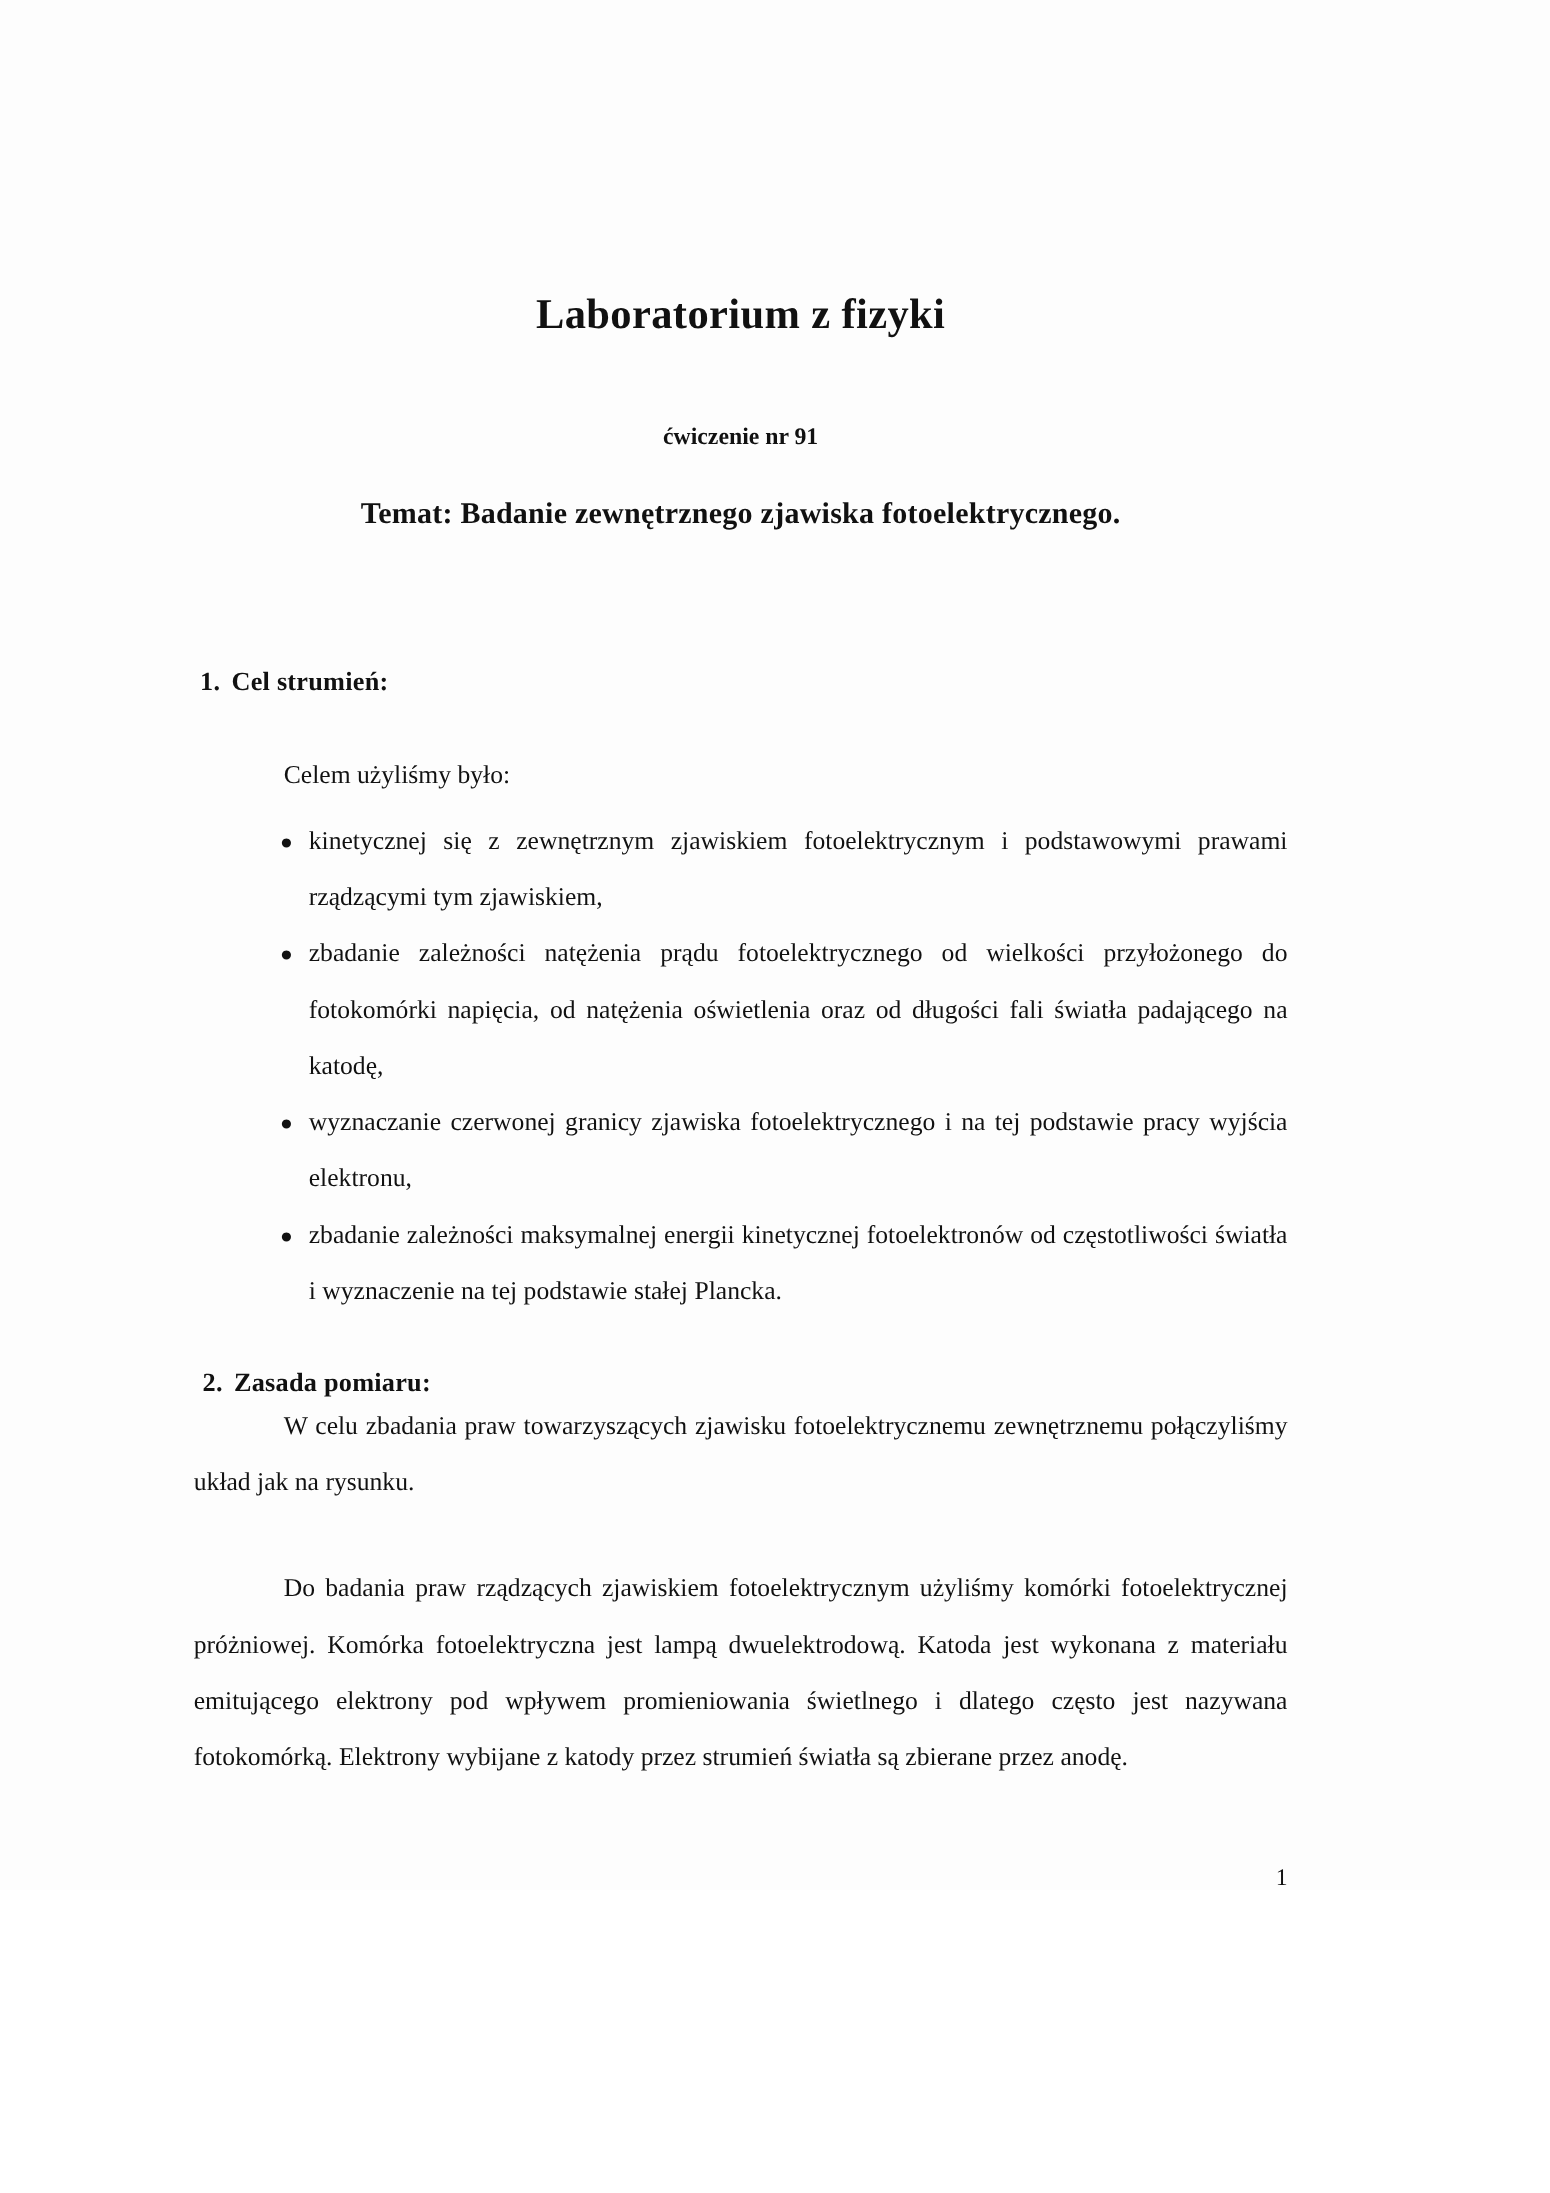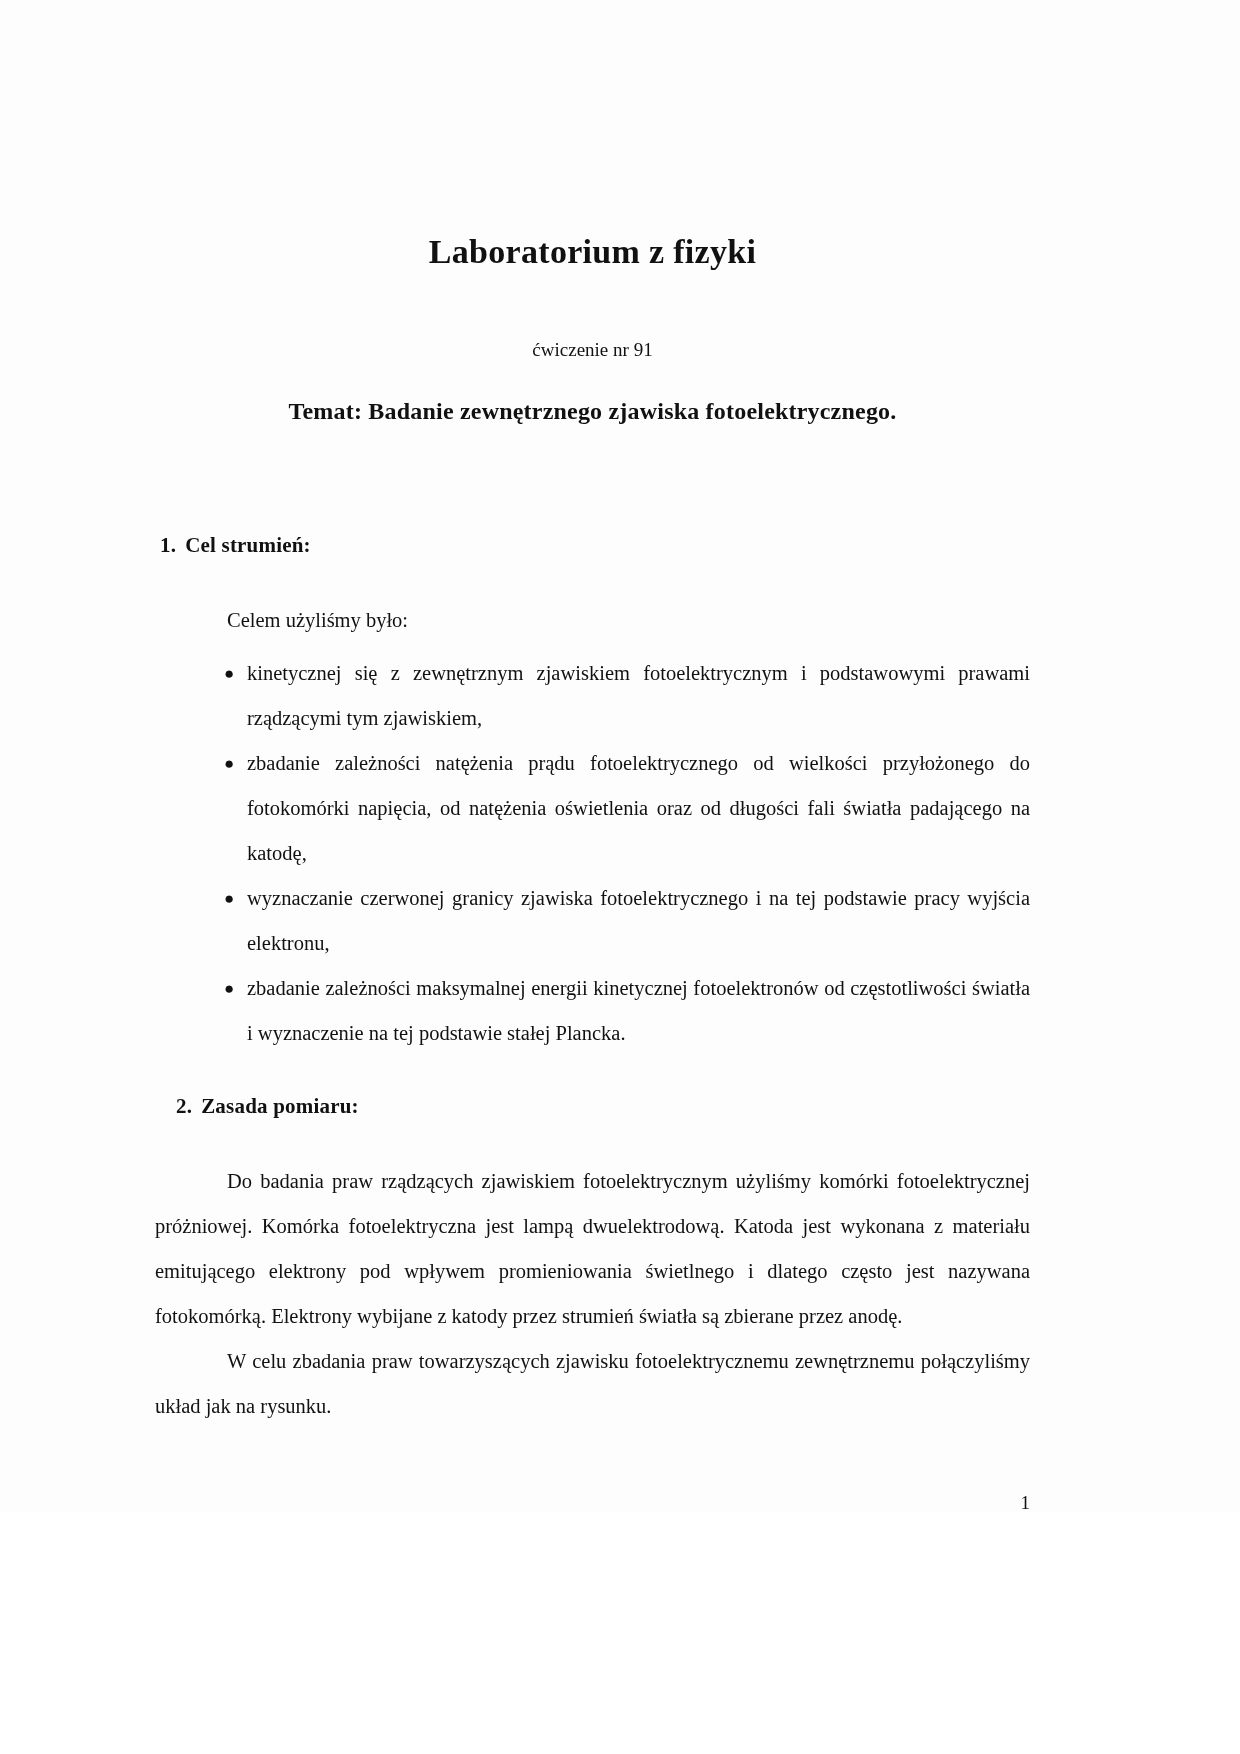--- a/index.html
+++ b/index.html
@@ -38,40 +38,40 @@
     font-size: 34px;
     font-weight: bold;
     letter-spacing: 0.3px;
     line-height: 1.15;
   }
   .exercise-no {
     margin: 0;
     padding-top: 68px;
     text-align: center;
     font-size: 19px;
-    font-weight: normal;
+    font-weight: bold;
   }
   .subject {
     margin: 16px;
     padding-top: 21px;
     text-align: center;
     font-size: 24px;
     font-weight: bold;
     letter-spacing: 0.2px;
   }
 
   
   .section-heading {
     margin: 0;
     font-size: 21px;
     font-weight: bold;
     letter-spacing: 0.2px;
   }
   .h-sec1 { padding-top: 92px; margin-left: 5px; }
-  .h-sec2 { padding-top: 38px; margin-left: 21px; }
+  .h-sec2 { padding-top: 38px; margin-left: 7px; }
 
   .heading-num { margin-right: 9px; }
 
   
   .lead-in {
     margin: 0;
     padding-top: 52px;
     padding-left: 72px;
     font-size: 20.5px;
     line-height: 1.0;
@@ -167,20 +167,20 @@
       <li>
         <span class="bullet">●</span>
         <span class="goal-text">zbadanie zależności maksymalnej energii kinetycznej fotoelektronów od częstotliwości światła i wyznaczenie na tej podstawie stałej Plancka.</span>
       </li>
     </ul>
 
     <h2 class="section-heading h-sec2">
       <span class="heading-num">2.</span><span>Zasada pomiaru:</span>
     </h2>
 
+    <p class="para para-2">W celu zbadania praw towarzyszących zjawisku fotoelektrycznemu zewnętrznemu połączyliśmy układ jak na rysunku.</p>
+
     <p class="para para-1">Do badania praw rządzących zjawiskiem fotoelektrycznym użyliśmy komórki fotoelektrycznej próżniowej. Komórka fotoelektryczna jest lampą dwuelektrodową. Katoda jest wykonana z materiału emitującego elektrony pod wpływem promieniowania świetlnego i dlatego często jest nazywana fotokomórką. Elektrony wybijane z katody przez strumień światła są zbierane przez anodę.</p>
-
-    <p class="para para-2">W celu zbadania praw towarzyszących zjawisku fotoelektrycznemu zewnętrznemu połączyliśmy układ jak na rysunku.</p>
 
     <div class="page-number">1</div>
 
   </div>
 </div>
 
 </body></html>

